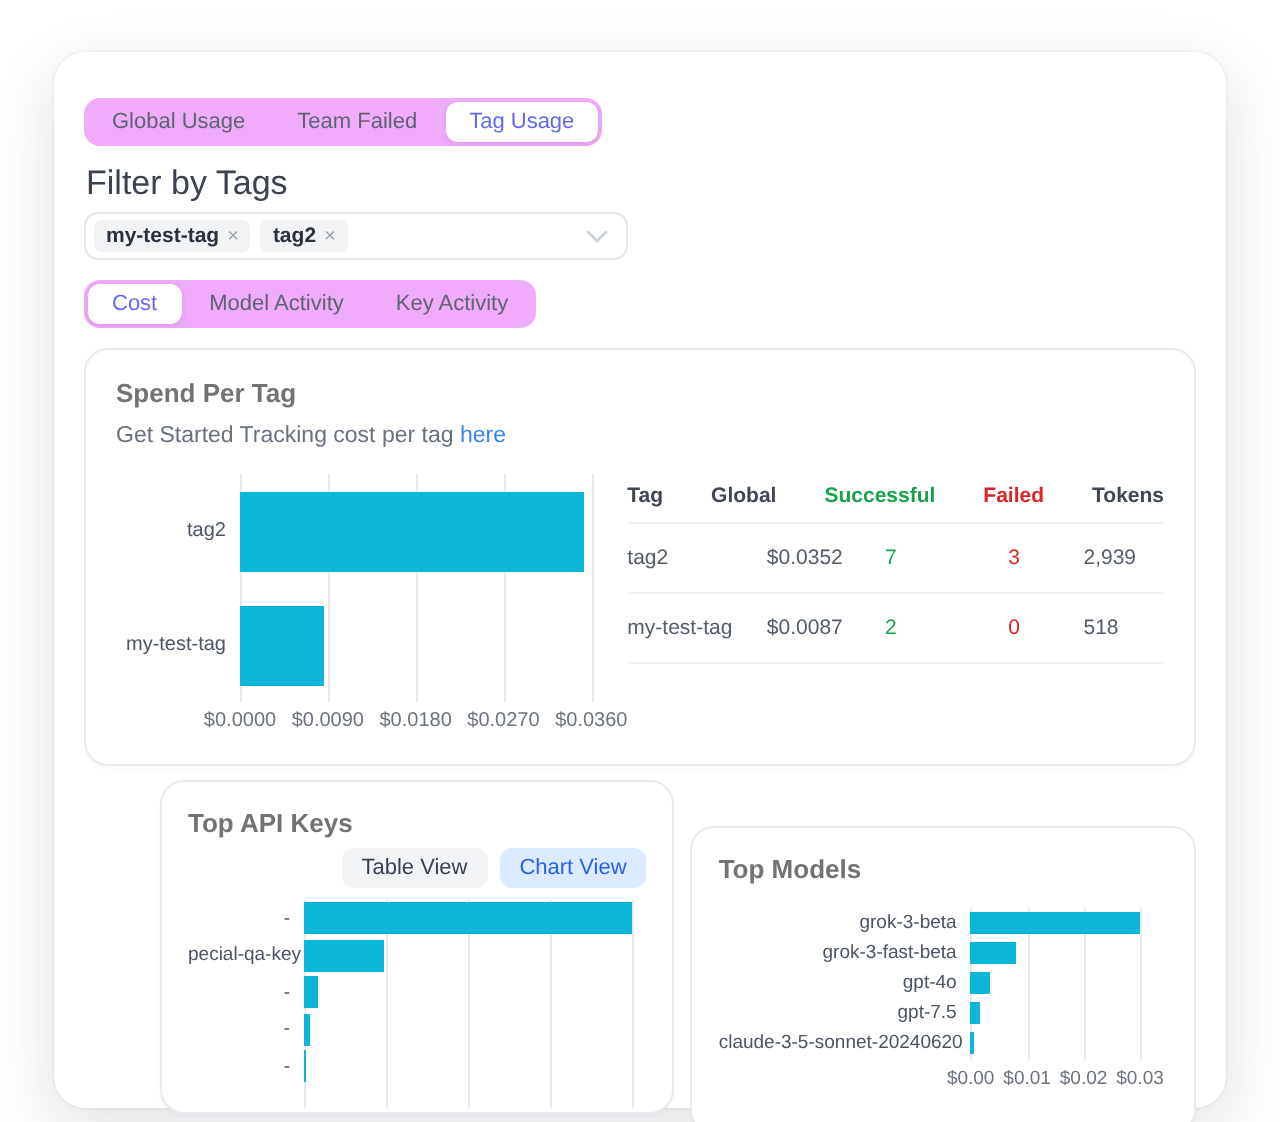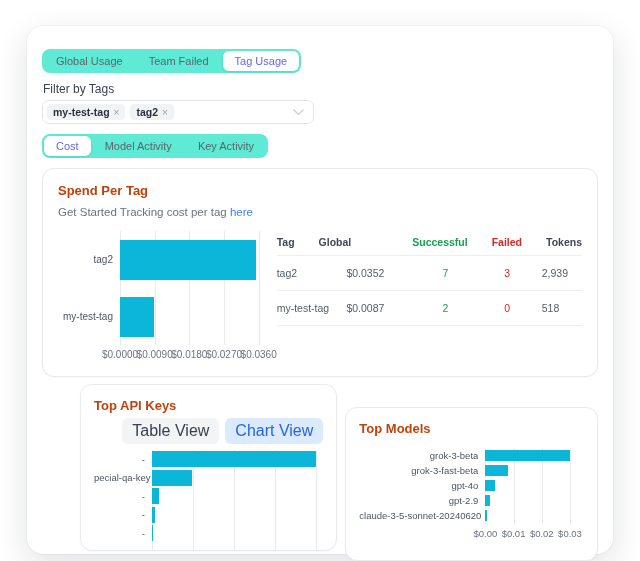--- a/index.html
+++ b/index.html
@@ -5,37 +5,37 @@
   * { margin:0; padding:0; box-sizing:border-box; }
   html,body { width:640px; height:561px; font-family:"Liberation Sans", sans-serif; background:#fff; }
   .canvas { position:relative; width:640px; height:561px; background:#fff; overflow:hidden; }
   .panel {
     position:absolute; left:27px; top:26px; width:586px; height:528px;
     background:#fff; border-radius:16px;
     box-shadow:0 10px 32px rgba(16,24,40,.13), 0 0 0 1px rgba(16,24,40,.03);
     padding:23px 15px 0;
   }
   
-  .tabs { display:inline-flex; align-items:center; background:#5eead4; border-radius:8px; padding:2px; gap:2px; }
+  .tabs { display:inline-flex; align-items:center; background:#f0abfc; border-radius:8px; padding:2px; gap:2px; }
   .tab { border:none; background:transparent; font-family:inherit; font-size:11px; color:#5b6472;
          padding:4px 12px; border-radius:6px; cursor:pointer; white-space:nowrap; }
   .tab.active { background:#fff; color:var(--accent); box-shadow:0 1px 3px rgba(16,24,40,.10); font-weight:500; }
   
-  .filter-label { font-size:12px; color:#3b4350; margin:9px 0 4px 1px; }
+  .filter-label { font-size:17px; color:#3b4350; margin:9px 0 4px 1px; }
   .tag-select { width:272px; height:24px; border:1px solid #e3e5e9; border-radius:7px; background:#fff;
                 display:flex; align-items:center; gap:5px; padding:0 9px 0 4px; cursor:pointer; }
   .chip { display:inline-flex; align-items:center; background:#f2f3f5; border-radius:4px; padding:2px 6px;
           font-size:10.5px; font-weight:700; color:#2a313d; gap:4px; }
   .chip .x { color:#9aa1ab; font-weight:400; font-size:10px; cursor:pointer; }
   .tag-select .chev { margin-left:auto; display:flex; align-items:center; }
   .tabs-row2 { margin-top:10px; }
   
   .card { background:#fff; border:1px solid #e9eaee; border-radius:12px; box-shadow:0 1px 2px rgba(16,24,40,.03); }
   .card-spend { margin-top:10px; width:556px; height:209px; padding:14px 15px 0; }
-  .card-title { font-size:13px; font-weight:700; color:#c2410c; line-height:15px; }
+  .card-title { font-size:13px; font-weight:700; color:#737373; line-height:15px; }
   .card-sub { margin-top:8px; font-size:11.5px; color:#6a7280; }
   .card-sub a { color:var(--link); text-decoration:none; cursor:pointer; }
   .spend-content { display:flex; margin-top:13px; }
   
   .chart { position:relative; }
   .c-body { position:relative; }
   .c-grid { position:absolute; top:0; bottom:0; left:var(--label-w); right:var(--right-pad,0px); z-index:0; }
   .c-gl { position:absolute; top:0; bottom:0; width:1px; background:#e7e9ec; }
   .c-row { position:relative; z-index:1; display:flex; align-items:center; height:var(--row-h); }
   .c-label { width:var(--label-w); padding-right:7px; text-align:right; font-size:var(--label-fs,10px);
@@ -45,28 +45,28 @@
   .c-ticks { position:relative; height:16px; margin-left:var(--label-w); margin-right:var(--right-pad,0px); }
   .c-tick { position:absolute; top:4px; transform:translateX(-50%); font-size:var(--tick-fs,10px);
             color:#6b7280; white-space:nowrap; }
   .chart-spend { width:256px; --label-w:62px; --row-h:57px; --bar-h:40px; --label-fs:10px; --tick-fs:10px; }
   .chart-spend .c-body { height:114px; }
   
   .spend-table { flex:1; margin-left:18px; font-size:10.5px; }
   .t-row { display:flex; align-items:center; border-bottom:1px solid #eceef1; }
   .t-head { color:#3f4754; font-weight:700; padding:5px 0 7px;gap:24px; }
   .t-body-row { padding:11px 0; color:#535c69; }
-  .t-c1{width:26%;} .t-c2{width:22%;} .t-c3{width:23%;margin-left:37px;} .t-c4{width:14%;} .t-c5{width:15%;}
+  .t-c1{width:26%;} .t-c2{width:22%;} .t-c3{width:23%;} .t-c4{width:14%;} .t-c5{width:15%;}
   .green { color:var(--success) !important; }
   .red { color:var(--danger) !important; }
   
   .bottom-row { display:flex; gap:8px; margin-top:7px; align-items:flex-start;padding-left:38px; }
   .card-keys { width:275px; height:167px; padding:13px 13px 0; overflow:hidden; }
   .view-btns { display:flex; justify-content:flex-end; gap:6px; margin-top:5px; }
-  .vbtn { border:none; font-family:inherit; font-size:16px; padding:4px 10px; border-radius:6px; cursor:pointer; }
+  .vbtn { border:none; font-family:inherit; font-size:11px; padding:4px 10px; border-radius:6px; cursor:pointer; }
   .vbtn-table { background:#f3f4f6; color:#374151; }
   .vbtn-chart { background:var(--chartview-bg); color:var(--chartview-text); font-weight:500; }
   .chart-keys { margin-top:6px; --label-w:58px; --row-h:18.5px; --bar-h:16px; --label-fs:9.5px; --right-pad:7px; }
   .chart-keys .c-body { height:104px; }
   .card-models { width:270px; height:154px; padding:13px 13px 0; overflow:hidden;margin-top:23px; }
   .chart-models { margin-top:12px; --label-w:126px; --row-h:15px; --bar-h:11px; --label-fs:9.5px;
                   --tick-fs:9.5px; --right-pad:14px; }
   .chart-models .c-body { height:76px; }
 </style>
 </head>
@@ -237,21 +237,21 @@
                   <div class="c-bar" style="width: 27.3333%;"></div>
                 </div>
               </div>
               <div class="c-row">
                 <div class="c-label">gpt-4o</div>
                 <div class="c-track">
                   <div class="c-bar" style="width: 12%;"></div>
                 </div>
               </div>
               <div class="c-row">
-                <div class="c-label">gpt-2.9</div>
+                <div class="c-label">gpt-7.5</div>
                 <div class="c-track">
                   <div class="c-bar" style="width: 5.33333%;"></div>
                 </div>
               </div>
               <div class="c-row">
                 <div class="c-label">claude-3-5-sonnet-20240620</div>
                 <div class="c-track">
                   <div class="c-bar" style="width: 1.66667%;"></div>
                 </div>
               </div>

